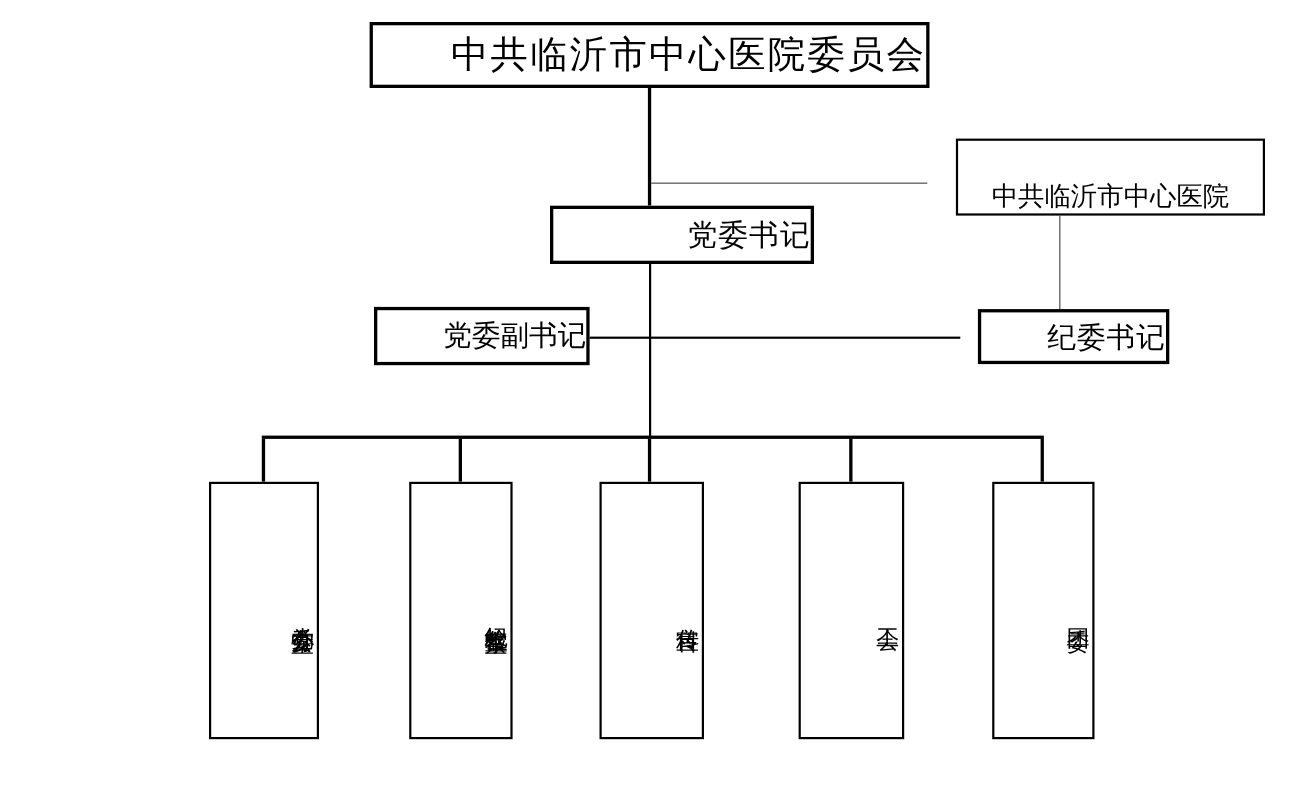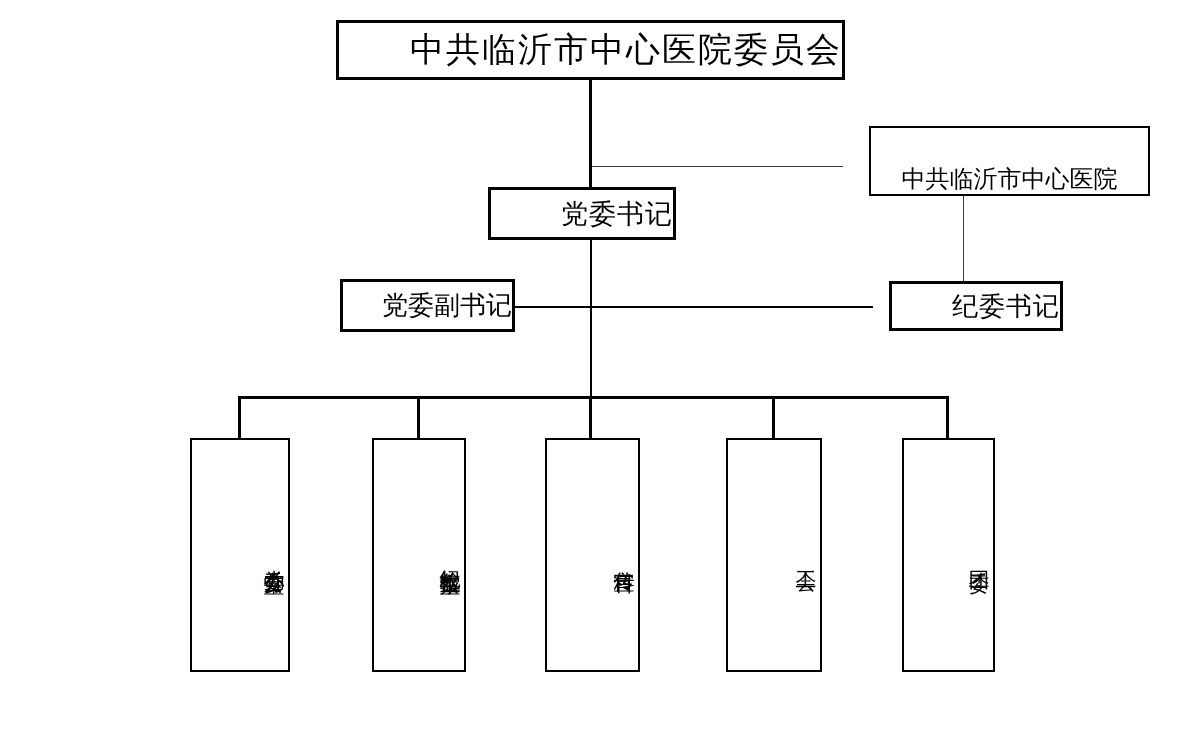--- a/index.html
+++ b/index.html
@@ -31,25 +31,25 @@
     font-size: 34px; letter-spacing: 2px;
   }
   .discipline-committee-box {
     left: 843px; top: 126px; width: 281px; height: 70px;
     border-width: 2px;
     font-size: 24px; line-height: 30px;
     flex-direction: column;
     margin-left: 26px;
   }
   .party-secretary-box {
-    left: 488px; top: 187px; width: 188px; height: 53px;
+    left: 500px; top: 187px; width: 240px; height: 53px;
     font-size: 27px; letter-spacing: 1px;
   }
   .deputy-secretary-box {
-    left: 340px; top: 279px; width: 175px; height: 53px;
+    left: 340px; top: 279px; width: 196px; height: 53px;
     font-size: 26px;
   }
   .discipline-secretary-box {
     left: 889px; top: 281px; width: 174px; height: 50px;
     font-size: 26px; letter-spacing: 1px;
   }
   .dept-box {
     top: 438px; height: 234px;
     border-width: 2.5px;
     font-size: 21px;

